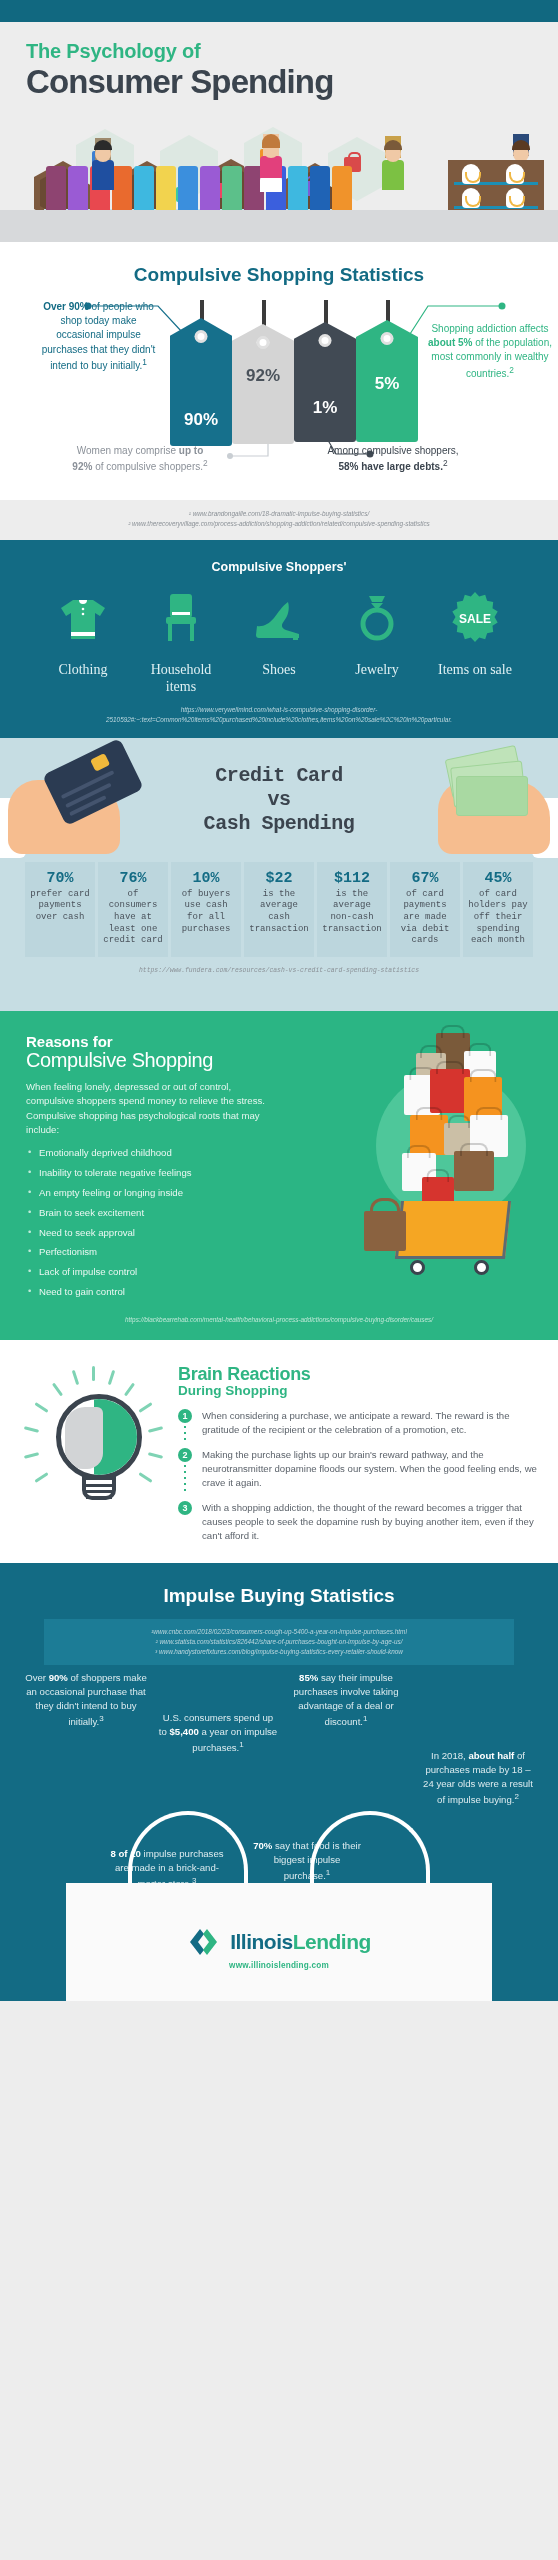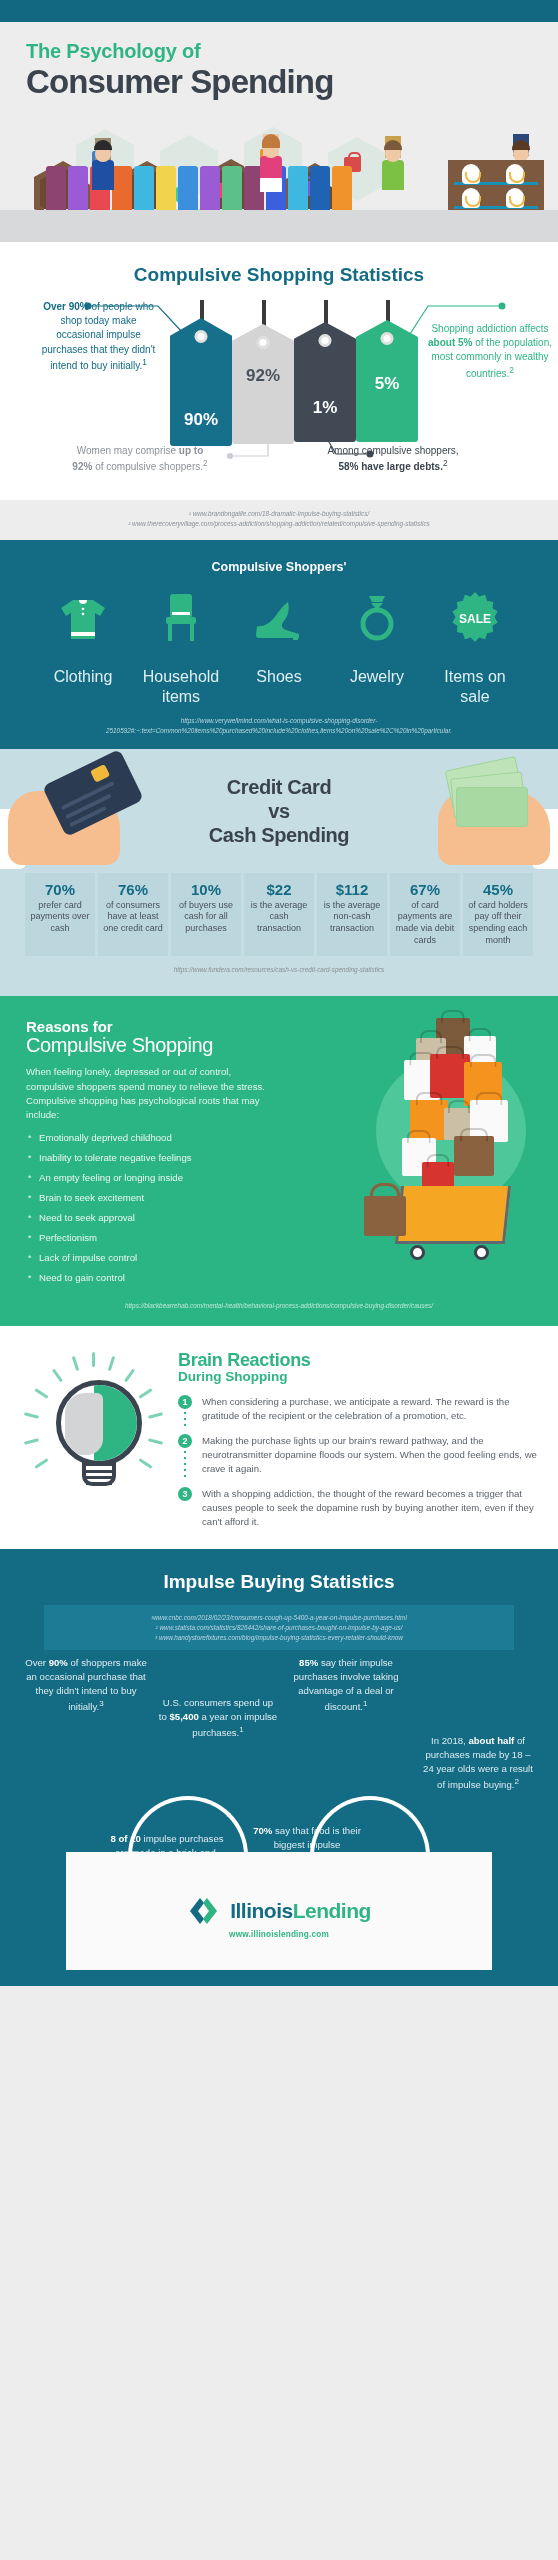--- a/index.html
+++ b/index.html
@@ -103,24 +103,24 @@
   .src-onteal { color:#bcd7de; }
   .src-ongreen{ color:#bfe8d7; }
 
   
   .cp { padding:20px 0 2px; }
   .cp-sub { color:#fff; font-size:12.5px; text-align:center; font-weight:bold; }
   .cp-title { color:#fff; font-size:21px; text-align:center; font-weight:bold; margin-top:1px; letter-spacing:-0.4px; }
   .cp-items { display:flex; justify-content:center; gap:10px; margin-top:16px; padding:0 22px; }
   .cp-item { width:88px; text-align:center; }
   .cp-ico { height:62px; display:flex; justify-content:center; }
-  .cp-lbl { color:#dff0f3; font-size:16px; line-height:1.25; margin-top:15px; }
-
-  
-  .cc { position:relative; padding:0 0 10px; overflow:hidden; }
+  .cp-lbl { color:#dff0f3; font-size:14px; line-height:1.25; margin-top:9px;font-family:Liberation Serif, serif; }
+
+  
+  .cc { position:relative; padding:0 0 24px; overflow:hidden;font-family:Liberation Mono, monospace; }
   .cc-head { height:118px; position:relative; }
   .cc-title { position:absolute; left:0; right:0; top:26px; text-align:center;
               color:#3b444e; font-size:20px; font-weight:bold; line-height:1.22; letter-spacing:-0.4px; }
   .hand { position:absolute; bottom:-8px; width:150px; height:112px; }
   .hand-l { left:-6px; }
   .hand-r { right:-6px; }
   .palm { position:absolute; width:112px; height:74px; background:#f6bd8f; border-radius:30px 38px 14px 14px; }
   .cuff { position:absolute; width:34px; height:60px; background:#fff; border-radius:6px; }
   .card { position:absolute; width:86px; height:56px; background:#2b3b52; border-radius:7px;
           transform:rotate(-26deg); }
@@ -188,21 +188,21 @@
   .ib-src { margin:12px 44px 0; background:#1c7c96; padding:8px 10px; }
   .ib-stage { position:relative; height:330px; margin-top:6px; }
   .ib-cell { position:absolute; text-align:center; color:#dcebef; font-size:9.6px; line-height:1.45; }
   .ib-cell b { color:#fff; font-weight:bold; }
   .dotline { position:absolute; background-image:radial-gradient(circle, #8fb9c6 1.2px, transparent 1.4px);
              background-size:6px 6px; }
 
   .bagbig { position:absolute; left:66px; bottom:0; width:426px; height:150px; }
   .bagbig .handle { position:absolute; top:-40px; width:120px; height:76px;
                     border:4px solid #fff; border-bottom:none; border-radius:60px 60px 0 0; background:transparent; }
-  .bagbig .body { position:absolute; left:0; right:0; bottom:16px; height:118px; background:#fafafa; }
+  .bagbig .body { position:absolute; left:0; right:0; bottom:0; height:118px; background:#fafafa; }
   .bagbig .zig { position:absolute; left:0; right:0; top:0; height:9px;
                  background:linear-gradient(-45deg, #fafafa 25%, transparent 0) repeat-x,
                             linear-gradient(45deg, #fafafa 25%, transparent 0) repeat-x;
                  background-size:9px 9px; }
   .logo { position:absolute; left:0; right:0; top:44px; text-align:center; }
   .logo-row { display:flex; align-items:center; justify-content:center; gap:9px; }
   .logo-mark { width:34px; height:30px; position:relative; }
   .logo-txt { font-size:21px; font-weight:bold; letter-spacing:-0.5px; }
   .logo-il { color:#136b84; }
   .logo-le { color:#2fb583; }

